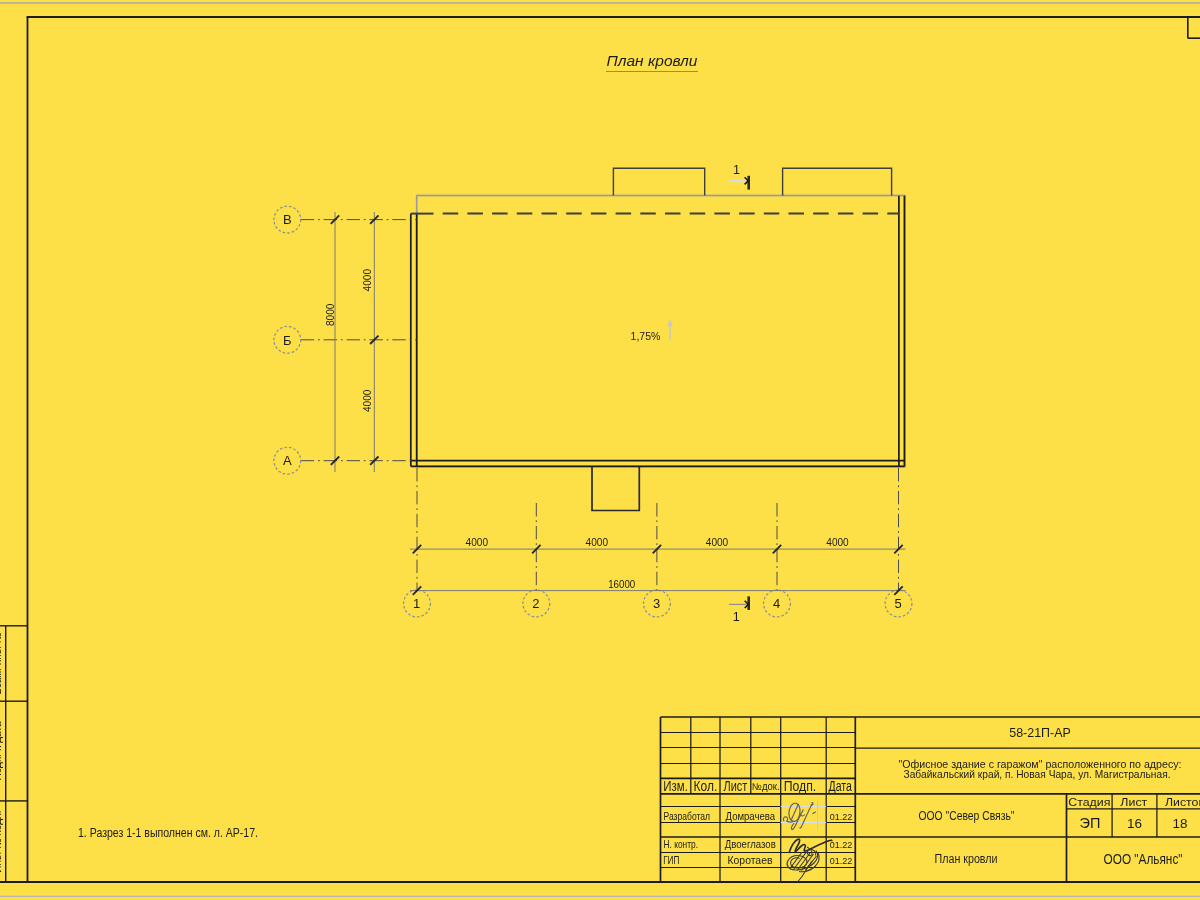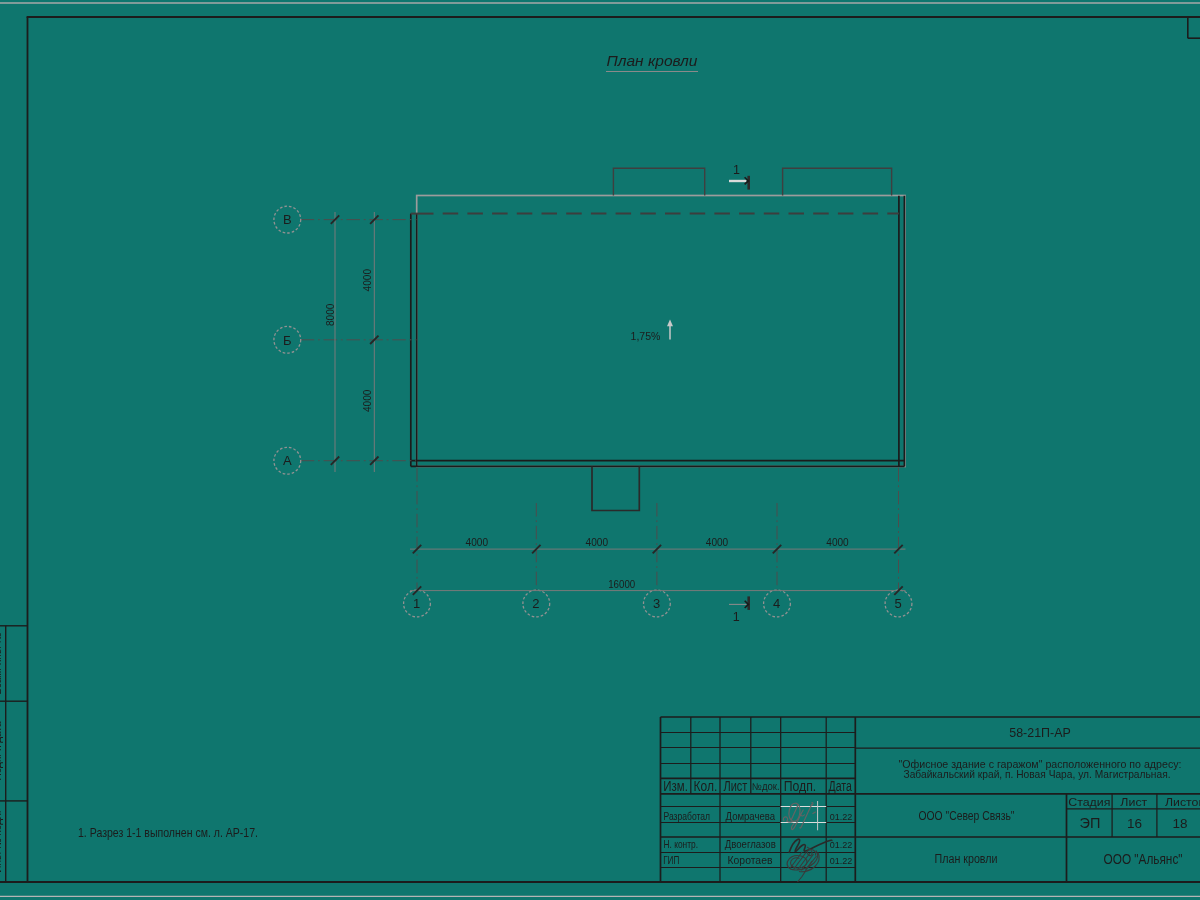--- a/index.html
+++ b/index.html
@@ -1,16 +1,16 @@
 <!DOCTYPE html>
 <html><head>
 <meta charset="utf-8">
 <style>
 html,body{margin:0;padding:0;background:#fff;}
-#page{position:relative;width:1200px;height:900px;background:#0f766e;overflow:hidden;}
+#page{position:relative;width:1200px;height:900px;background:#fde047;overflow:hidden;}
 svg{position:absolute;left:0;top:0;}
 text{font-family:"Liberation Sans", sans-serif;fill:#1c1c1c;}
 </style>
 </head>
 <body>
 <div id="page">
 <svg width="1200" height="900" viewBox="0 0 1200 900">
 
   <line x1="0" y1="3" x2="1200" y2="3" stroke="#a8a8a8" stroke-width="1.6"></line>
   <line x1="0" y1="896.3" x2="1200" y2="896.3" stroke="#b5b5b5" stroke-width="1.2"></line>

